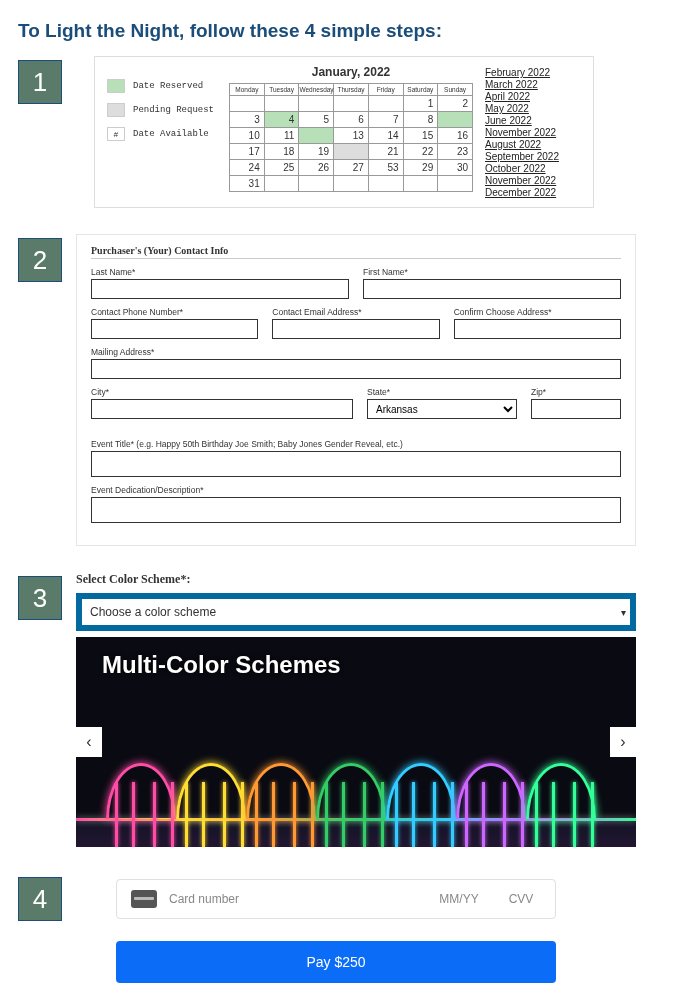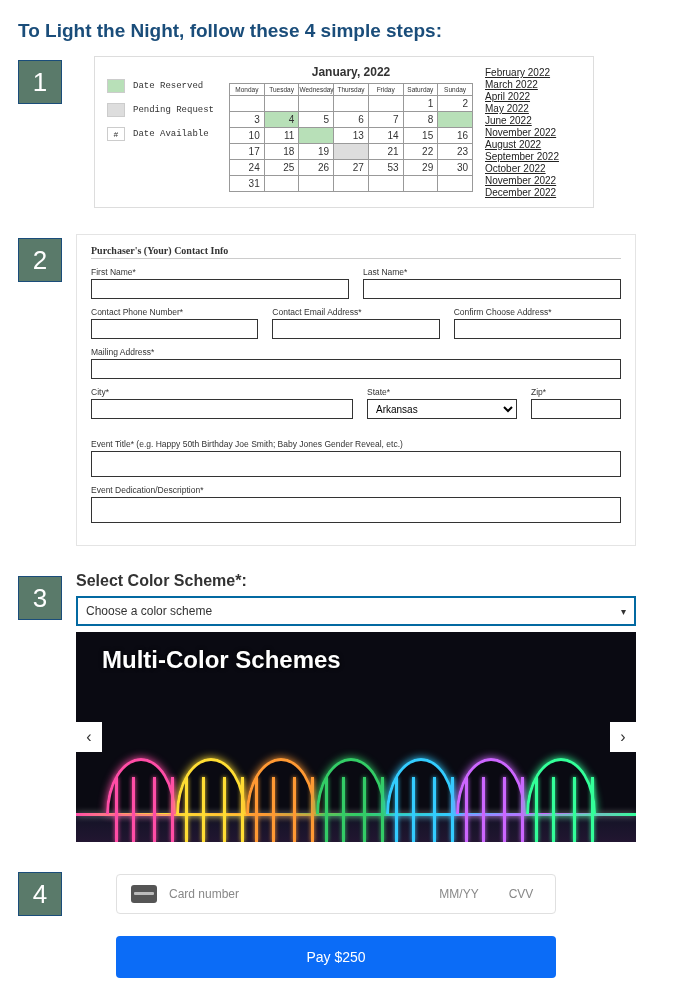--- a/index.html
+++ b/index.html
@@ -86,24 +86,24 @@
     font-size: 10px;
     padding: 2px 4px;
     background: #fff;
   }
   .fselect { appearance: menulist; }
   .fcol.zip { flex: 0 0 90px; }
   .fcol.state { flex: 0 0 150px; }
 
   
   .cs-wrap { width: 560px; }
-  .cs-label { font-size: 16px; font-weight: 600; margin-bottom: 6px; }
+  .cs-label { font-size: 12px; font-weight: 600; margin-bottom: 6px; font-family: Liberation Serif, serif; }
   .cs-select {
     width: 100%;
-    border: 2px solid #0369a1;
+    border: 6px solid #0369a1;
     padding: 6px 8px;
     font-size: 12px;
     background: #fff;
     appearance: none;
     position: relative;
   }
   .cs-select-wrap { position: relative; margin-bottom: 6px;}
   .cs-caret {
     position: absolute;
     right: 10px;
@@ -344,25 +344,25 @@
 </div>
 
 <div class="step">
   <div class="step-num">2</div>
   <div class="step-body">
     <div class="form-wrap">
       <div class="form-section-title">Purchaser's (Your) Contact Info</div>
       <hr class="form-hr">
       <div class="frow">
         <div class="fcol">
+          <label class="flbl">Last Name*</label>
+          <input class="finput" style="">
+        </div>
+        <div class="fcol">
           <label class="flbl">First Name*</label>
-          <input class="finput" style="">
-        </div>
-        <div class="fcol">
-          <label class="flbl">Last Name*</label>
           <input class="finput" style="">
         </div>
       </div>
       <div class="frow">
         <div class="fcol">
           <label class="flbl">Contact Phone Number*</label>
           <input class="finput" style="">
         </div>
         <div class="fcol">
           <label class="flbl">Contact Email Address*</label>

